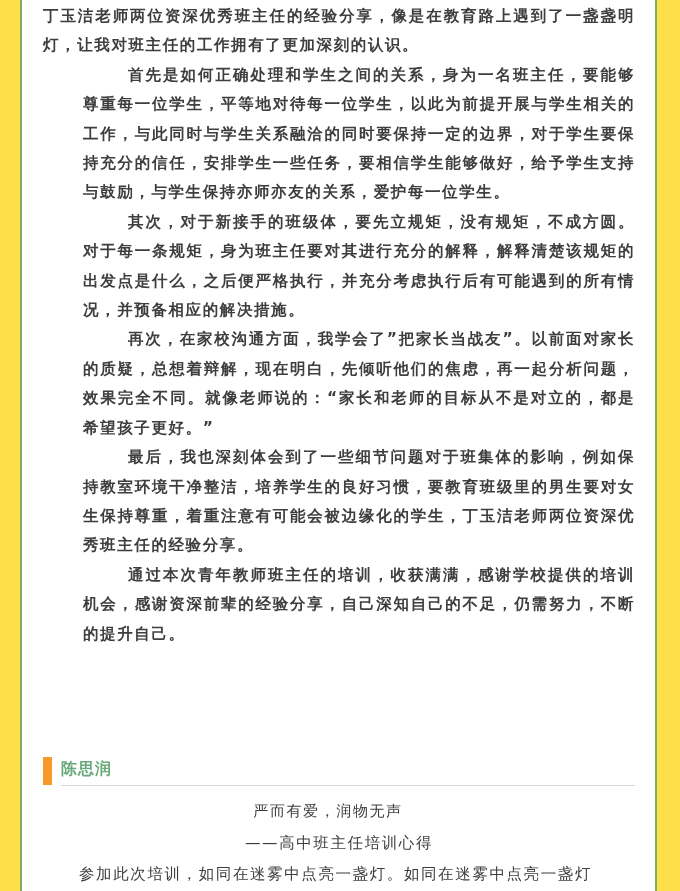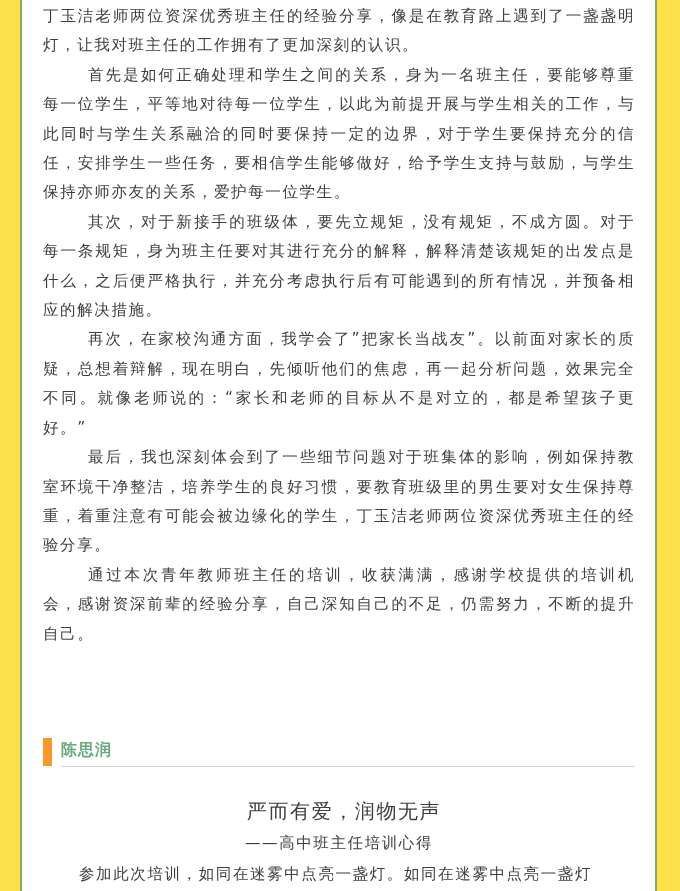--- a/index.html
+++ b/index.html
@@ -36,40 +36,42 @@
       position: absolute;
       left: 657px; top: 0;
       width: 23px; height: 891px;
       background: #fddf4b;
     }
     .content {
       position: absolute;
       left: 43px;
       top: 0;
       width: 592px;
+      font-weight: bold;
     }
     .para {
       margin: 0;
       font-size: 15.5px;
       line-height: 29.4px;
       color: #3e3e3e;
       letter-spacing: 1.6px;
       text-align: justify;
       text-justify: inter-character;
     }
     .para.first-cont {
       margin-top: 2px;
     }
     .para.indent {
       text-indent: 2.9em;
+      margin-left: 40px;
     }
     .section-header {
       position: absolute;
       left: 43px;
-      top: 738px;
+      top: 757px;
       width: 592px;
       height: 30px;
       text-decoration: underline;
     }
     .section-bar {
       position: absolute;
       left: 0;
       top: 0;
       width: 9px;
       height: 28px;
@@ -87,25 +89,25 @@
     .section-rule {
       position: absolute;
       left: 18px;
       top: 28px;
       width: 574px;
       height: 1px;
       background: #d6d6d6;
     }
     .title-line {
       position: absolute;
-      left: 43px;
+      left: 27px;
       top: 797px;
       width: 592px;
       text-align: center;
-      font-size: 20px;
+      font-size: 15px;
       letter-spacing: 1.6px;
       color: #3e3e3e;
       line-height: 28px;
       padding-left: 10px;
       box-sizing: border-box;
     }
     .subtitle-line {
       position: absolute;
       left: 43px;
       top: 829px;

